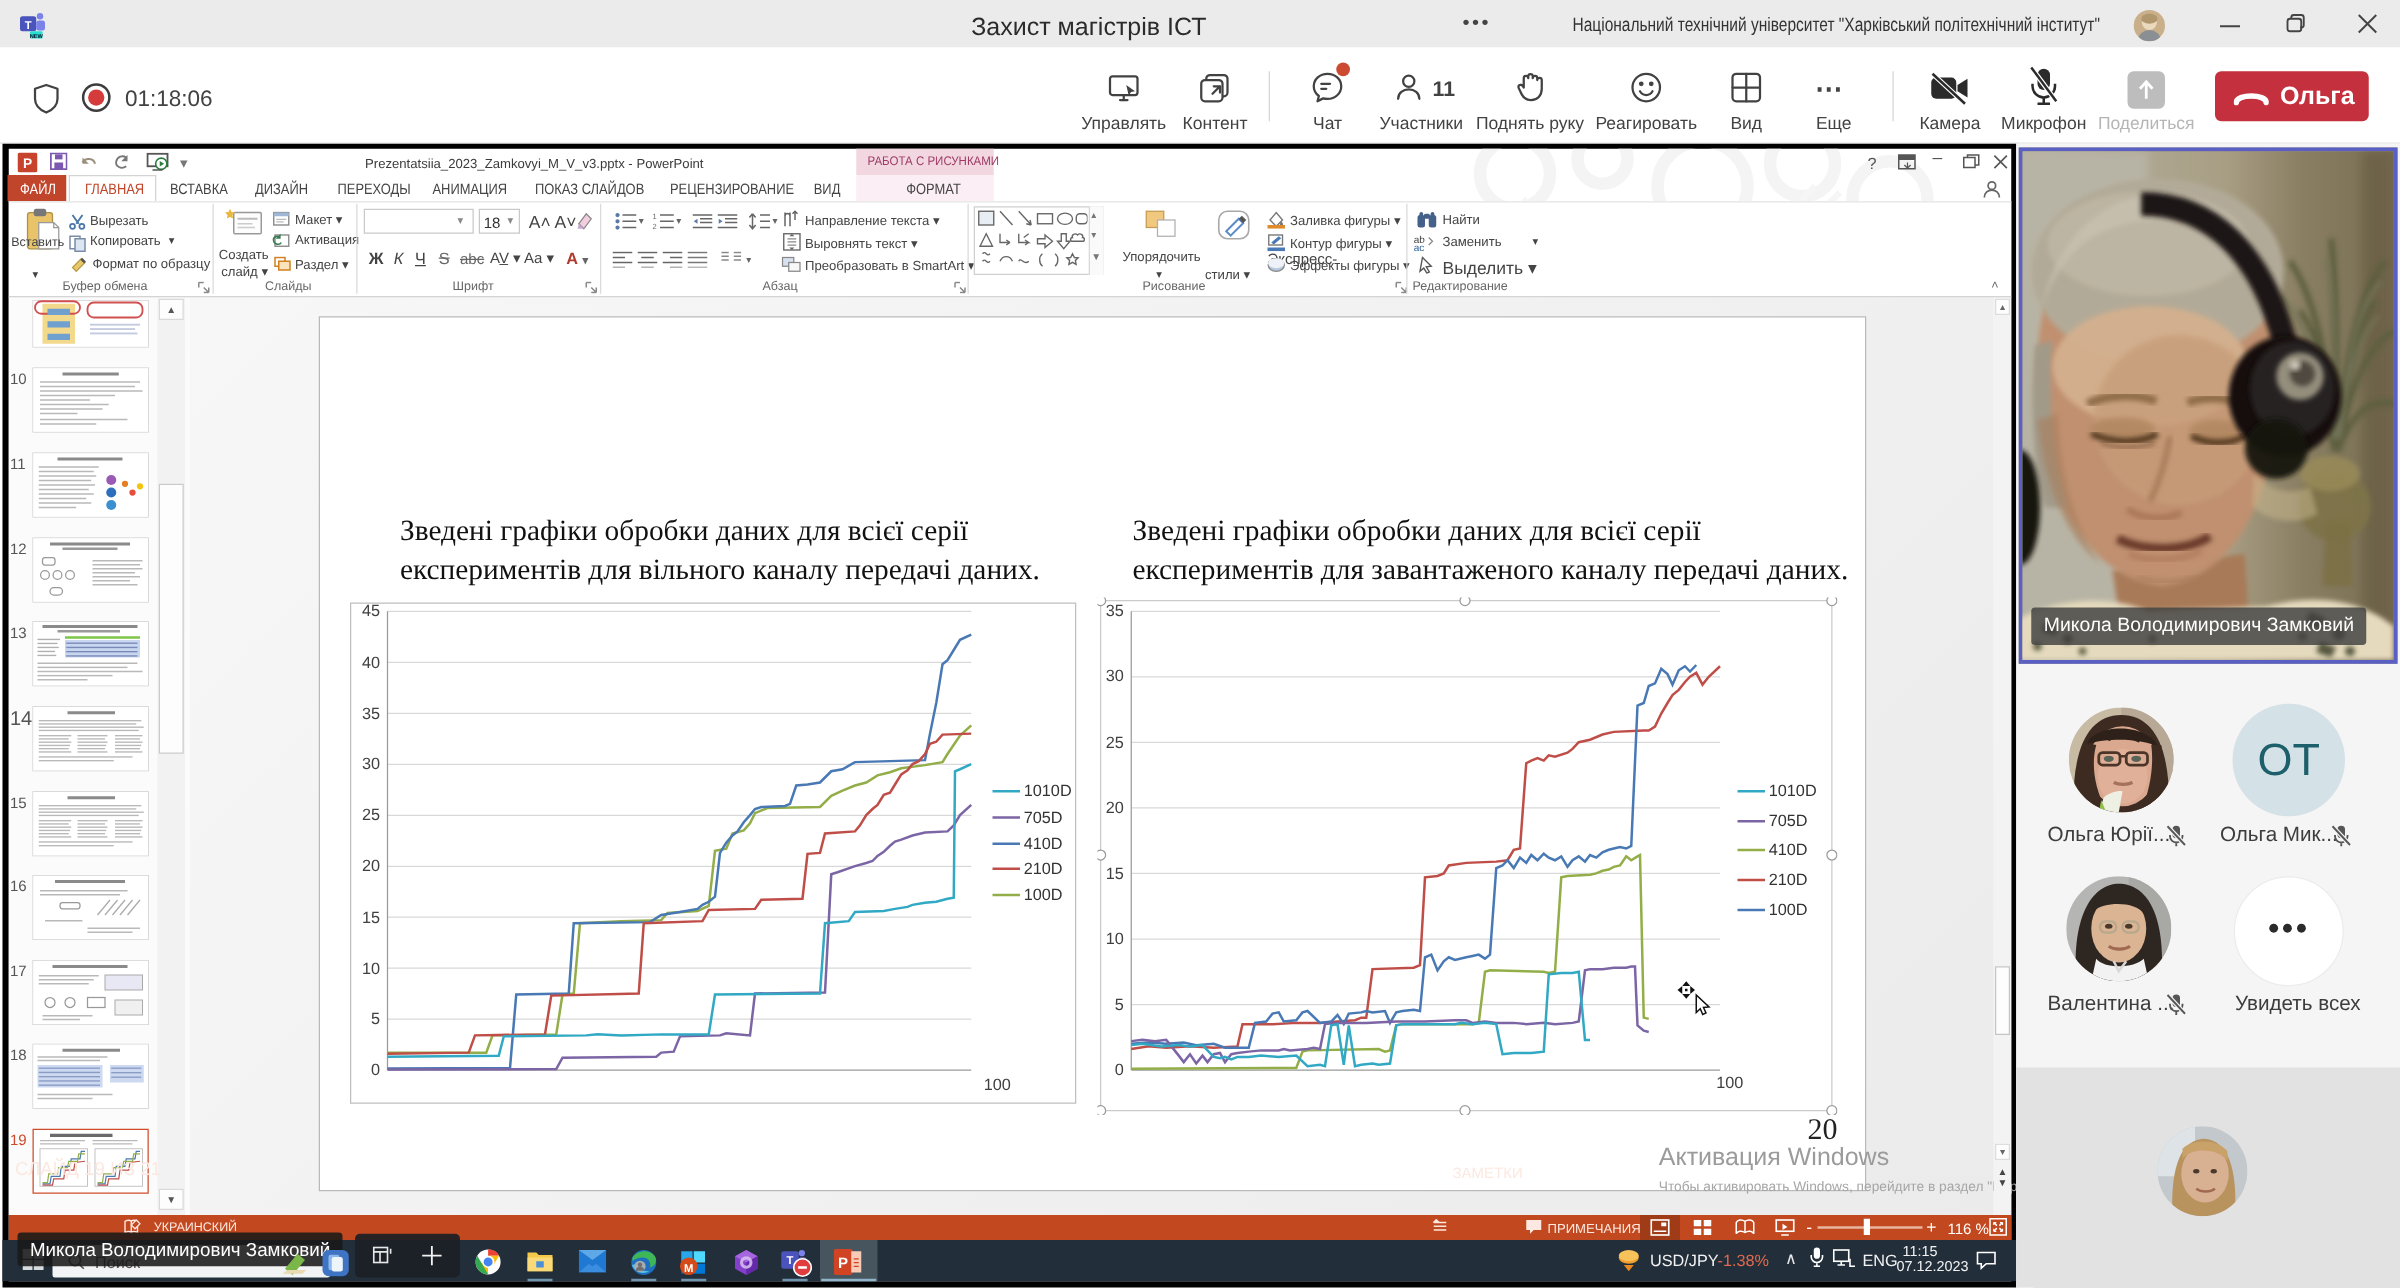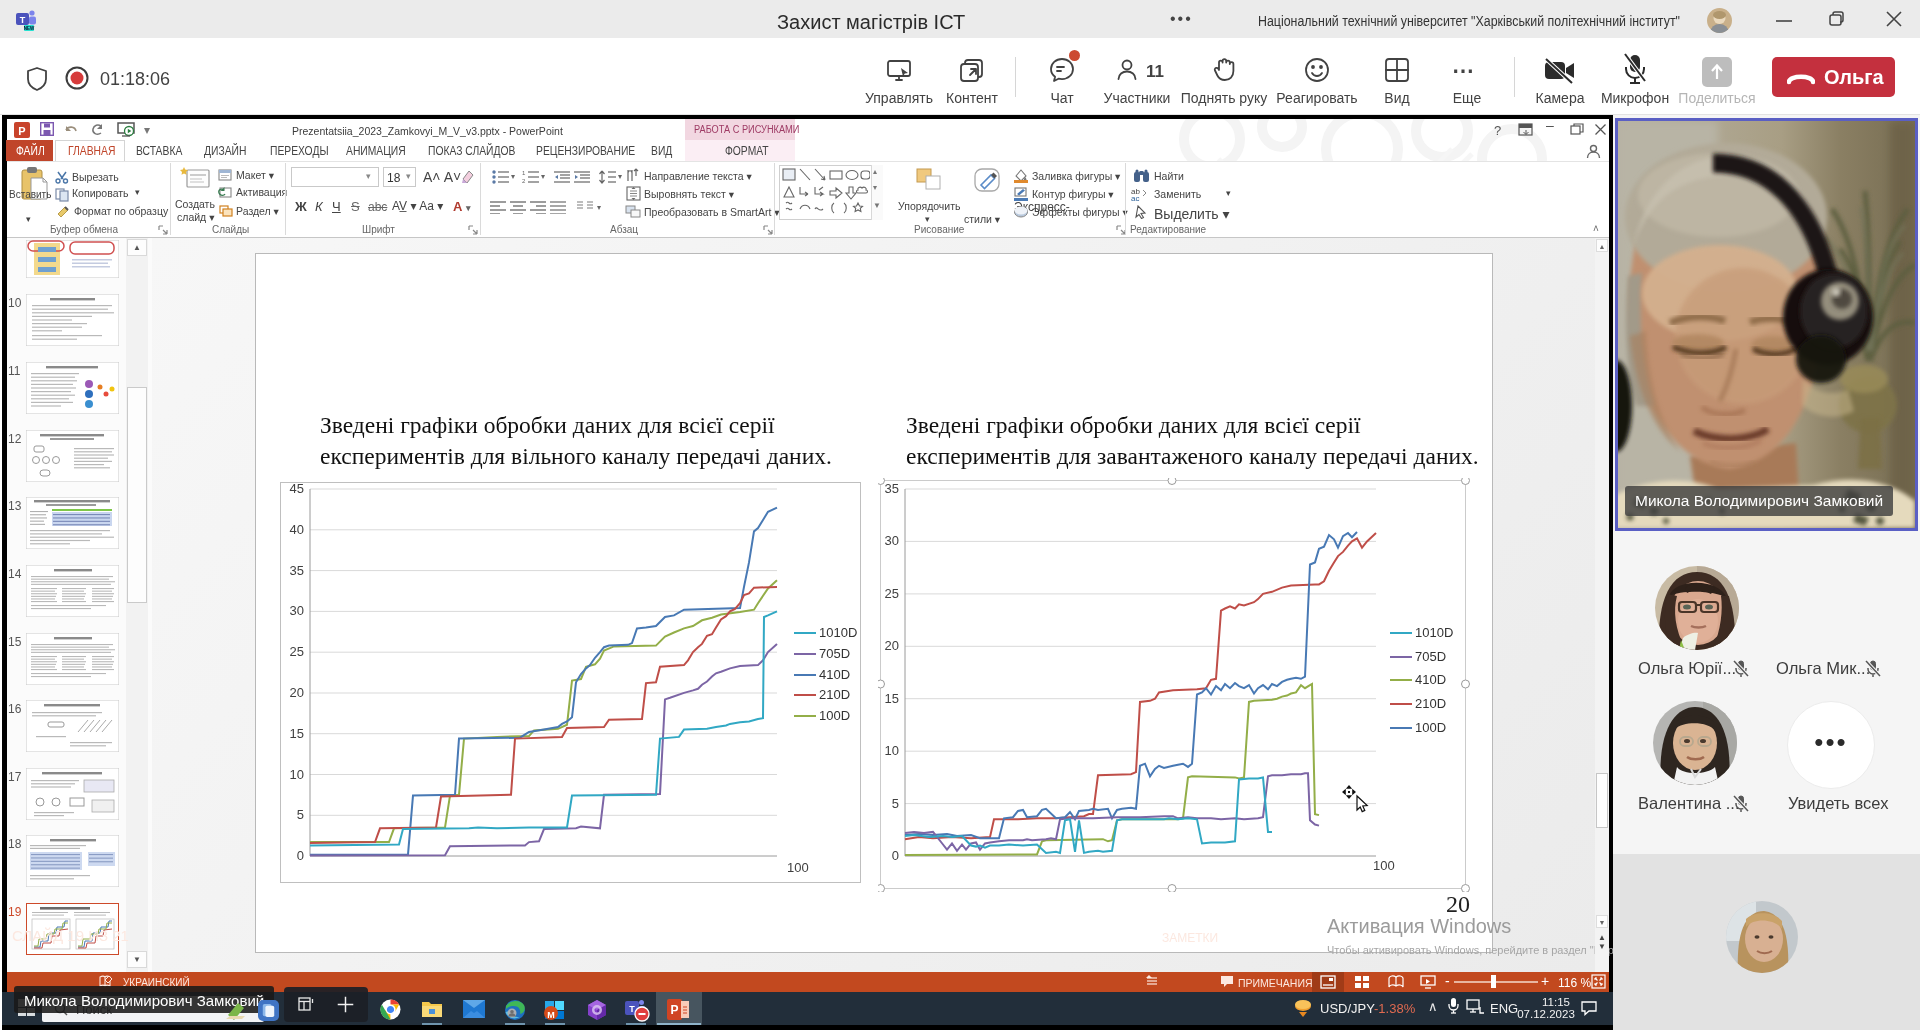--- a/index.html
+++ b/index.html
@@ -597,21 +597,21 @@
       <rect x="4" y="17.2" width="16" height="1.1" fill="#b0b0b0"></rect>
       <rect x="4" y="20.4" width="17" height="1.1" fill="#b0b0b0"></rect>
       <rect x="4" y="23.6" width="14" height="1.1" fill="#b0b0b0"></rect>
       <rect x="4" y="26.8" width="15" height="1.1" fill="#b0b0b0"></rect>
       <rect x="4" y="33.0" width="80" height="1.2" fill="#b9b9b9"></rect>
       <rect x="4" y="36.3" width="72" height="1.2" fill="#b9b9b9"></rect>
       <rect x="4" y="39.6" width="84" height="1.2" fill="#b9b9b9"></rect>
       <rect x="4" y="42.9" width="60" height="1.2" fill="#b9b9b9"></rect>
       <rect x="4" y="46.2" width="40" height="1.2" fill="#b9b9b9"></rect>
     </svg>
-  <div class="a" style="left:6px;top:452px;font-size:12px;color:#555">14</div>
+  <div class="a" style="left:6px;top:452px;font-size:16px;color:#555">14</div>
   <svg class="a" style="left:24px;top:450px" width="93" height="52" viewBox="0 0 93 52">
       <rect x="0" y="0" width="93" height="52" fill="#fff" stroke="#c9c9c9" stroke-width="1"></rect>
       <rect x="28" y="4" width="38" height="2.4" fill="#8a8a8a"></rect>
       <rect x="5" y="11.0" width="82" height="1.1" fill="#b9b9b9"></rect>
       <rect x="5" y="13.6" width="78" height="1.1" fill="#b9b9b9"></rect>
       <rect x="5" y="16.2" width="84" height="1.1" fill="#b9b9b9"></rect>
       <rect x="5" y="18.8" width="80" height="1.1" fill="#b9b9b9"></rect>
       <rect x="5" y="23.0" width="26" height="1.1" fill="#b9b9b9"></rect>
       <rect x="5" y="25.6" width="24" height="1.1" fill="#b9b9b9"></rect>
       <rect x="5" y="28.2" width="26" height="1.1" fill="#b9b9b9"></rect>
@@ -1039,21 +1039,21 @@
       <line x1="6.5" y1="13.5" x2="6.5" y2="16" stroke="#fff" stroke-width="1.3"></line>
       <line x1="4" y1="16" x2="9" y2="16" stroke="#fff" stroke-width="1.3"></line>
     </svg>
   <svg class="a" style="left:1464px;top:884px" width="18" height="16" viewBox="0 0 18 16">
       <rect x="1" y="1" width="12" height="9" fill="none" stroke="#fff" stroke-width="1.3"></rect>
       <line x1="4" y1="13" x2="10" y2="13" stroke="#fff" stroke-width="1.3"></line>
       <line x1="7" y1="10" x2="7" y2="13" stroke="#fff" stroke-width="1.3"></line>
       <path d="M14 8 v6 h4" fill="none" stroke="#fff" stroke-width="1.3"></path>
     </svg>
   <div class="a" style="left:1488px;top:886px;font-size:13px;color:#f2f2f2">ENG</div>
-  <div class="a" style="left:1520px;top:881px;width:48px;text-align:right;font-size:11.5px;color:#f2f2f2">11:15</div>
+  <div class="a" style="left:1520px;top:881px;width:48px;text-align:left;font-size:11.5px;color:#f2f2f2">11:15</div>
   <div class="a" style="left:1514px;top:893px;width:60px;text-align:center;font-size:11.5px;color:#f2f2f2">07.12.2023</div>
   <svg class="a" style="left:1578px;top:885px" width="18" height="16" viewBox="0 0 18 16">
       <path d="M2 2 h14 v9 h-7 l-4 3.5 V11 H2z" fill="none" stroke="#fff" stroke-width="1.3"></path>
     </svg>
 </div>
 
 <div class="a" id="sidebar" style="left:1613px;top:115px;width:307px;height:915px;background:#f5f5f5">
 
   <div class="a" style="left:2px;top:3px;width:303px;height:413px;border:3px solid #5a5fc4;background:#9a9179"></div>
   <svg class="a" style="left:5px;top:6px" width="297" height="407" viewBox="0 0 297 407">
@@ -1173,20 +1173,21 @@
       <rect x="24" y="36" width="17" height="10" rx="3" fill="none" stroke="#4a3528" stroke-width="2.2"></rect>
       <rect x="46" y="36" width="17" height="10" rx="3" fill="none" stroke="#4a3528" stroke-width="2.2"></rect>
       <line x1="41" y1="39" x2="46" y2="39" stroke="#4a3528" stroke-width="2"></line>
       <ellipse cx="32" cy="41" rx="4" ry="2.5" fill="#5a6456"></ellipse>
       <ellipse cx="54" cy="41" rx="4" ry="2.5" fill="#5a6456"></ellipse>
       <path d="M36 60 C40 62 47 62 51 60" stroke="#a5705c" stroke-width="2.5" fill="none"></path>
       <path d="M28 72 C32 68 40 66 43 67 L40 84 H24 Z" fill="#eef0e4"></path>
       <path d="M26 74 L30 84 H24 Z" fill="#8fc045"></path>
     </g>
   </svg>
+  <div class="a" style="left:173px;top:448px;width:90px;height:90px;border-radius:50%;background:#d4e1e7;text-align:center;line-height:90px;font-size:36px;color:#1d5f6b">ОТ</div>
   <div class="a" style="left:25px;top:544px;font-size:16.5px;color:#3d3d3d">Ольга Юрії...</div>
   <svg class="a" style="left:118px;top:544px" width="20" height="20" viewBox="0 0 20 20">
       <rect x="7.5" y="2" width="5" height="9" rx="2.5" fill="#565656" stroke="#565656" stroke-width="1"></rect>
       <path d="M5 9 v1 a5 5 0 0 0 10 0 V9" fill="none" stroke="#565656" stroke-width="1.5"></path>
       <line x1="10" y1="15.5" x2="10" y2="18" stroke="#565656" stroke-width="1.5"></line>
       <line x1="3" y1="2" x2="17" y2="17" stroke="#f5f5f5" stroke-width="3.5"></line>
       <line x1="3" y1="2" x2="17" y2="17" stroke="#565656" stroke-width="1.5"></line>
     </svg>
   <div class="a" style="left:163px;top:544px;font-size:16.5px;color:#3d3d3d">Ольга Мик...</div>
   <svg class="a" style="left:250px;top:544px" width="20" height="20" viewBox="0 0 20 20">

